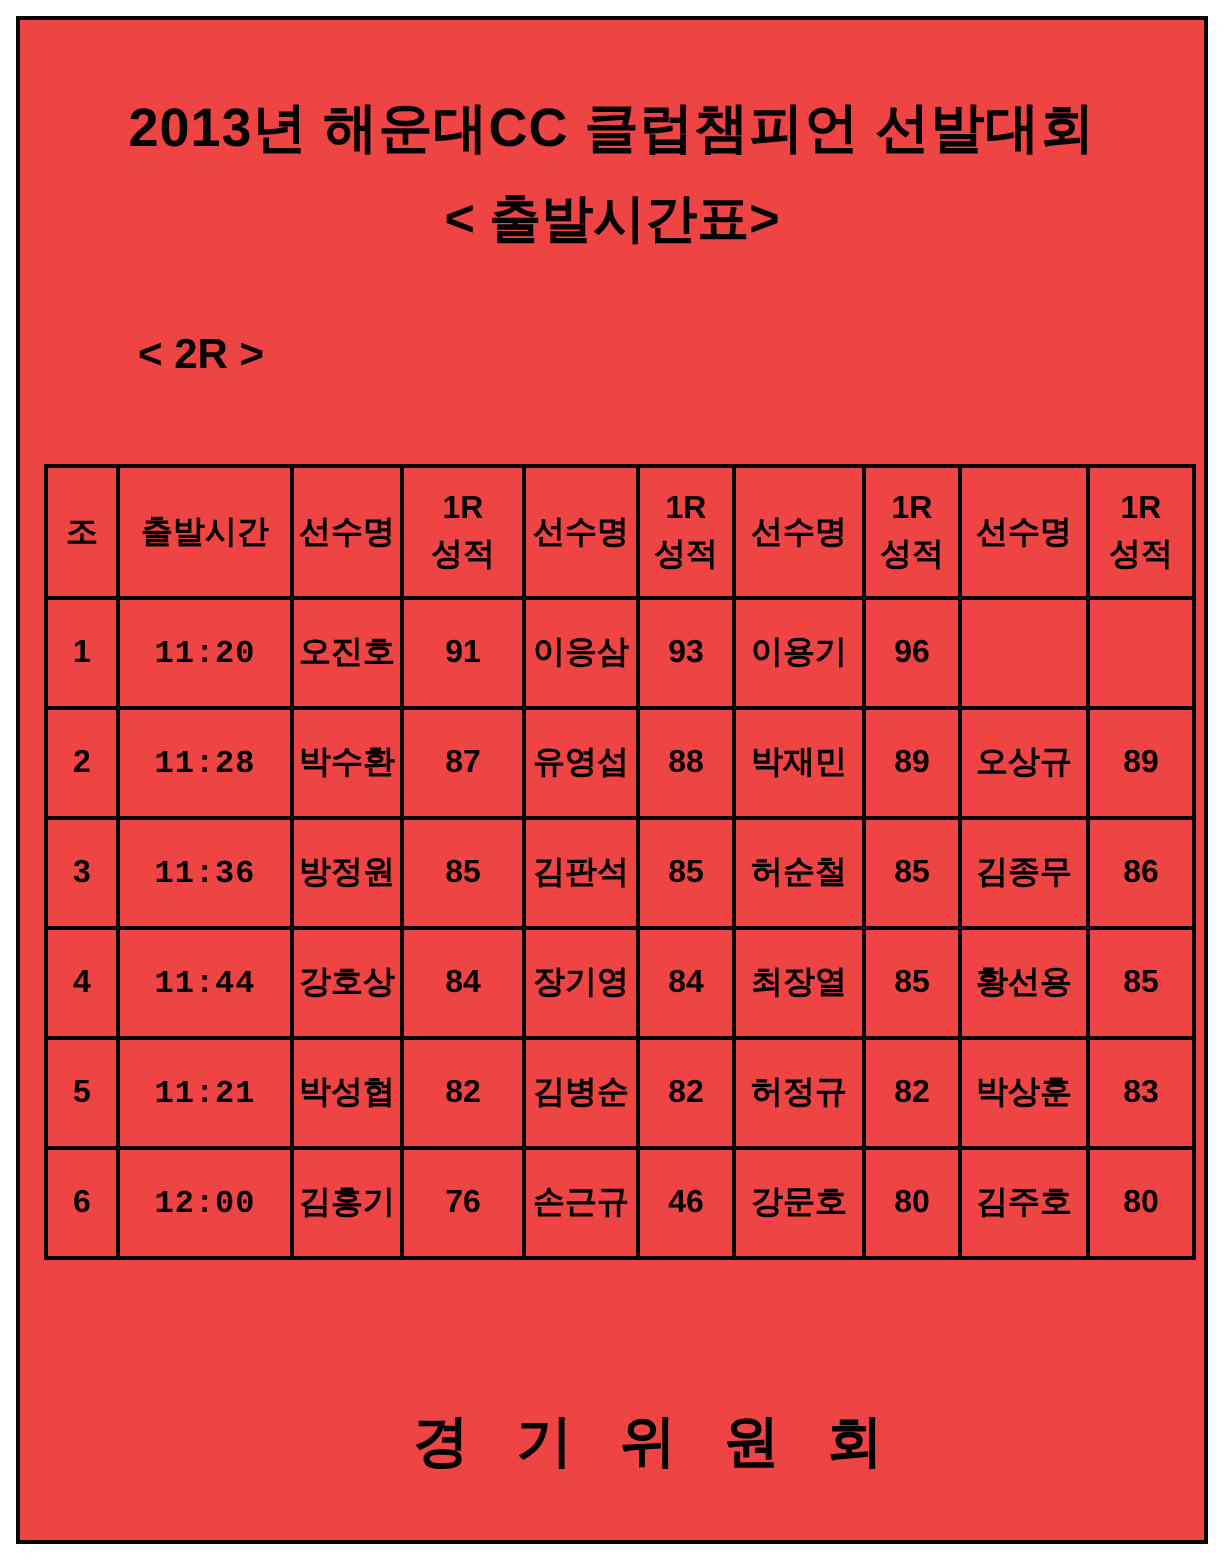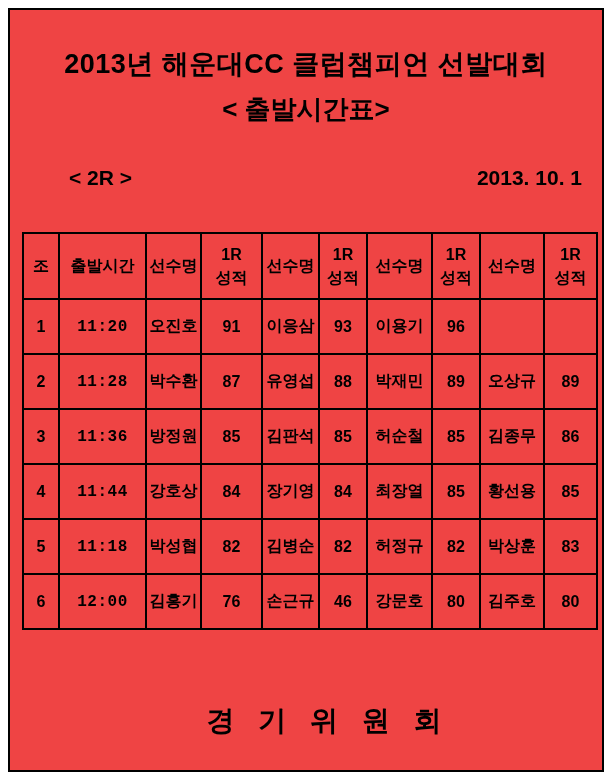--- a/index.html
+++ b/index.html
@@ -79,21 +79,20 @@
 </head>
 <body>
 
 <div class="page">
 
   <div class="title">2013년 해운대CC 클럽챔피언 선발대회</div>
   <div class="subtitle">&lt; 출발시간표&gt;</div>
 
   <div class="meta-row">
     <span>&lt; 2R &gt;</span>
-    <span>2013. 10. 1</span>
   </div>
 
   <div class="table-wrap">
     <table class="schedule">
       <colgroup>
         <col style="width:36px">
           <col style="width:87px">
         <col style="width:55px">
           <col style="width:61px">
         <col style="width:57px">
@@ -161,21 +160,21 @@
           <td>84</td>
           <td>장기영</td>
           <td>84</td>
           <td>최장열</td>
           <td>85</td>
           <td>황선용</td>
           <td>85</td>
         </tr>
         <tr>
           <td>5</td>
-          <td class="time-cell">11:18</td>
+          <td class="time-cell">11:21</td>
           <td>박성협</td>
           <td>82</td>
           <td>김병순</td>
           <td>82</td>
           <td>허정규</td>
           <td>82</td>
           <td>박상훈</td>
           <td>83</td>
         </tr>
         <tr>

